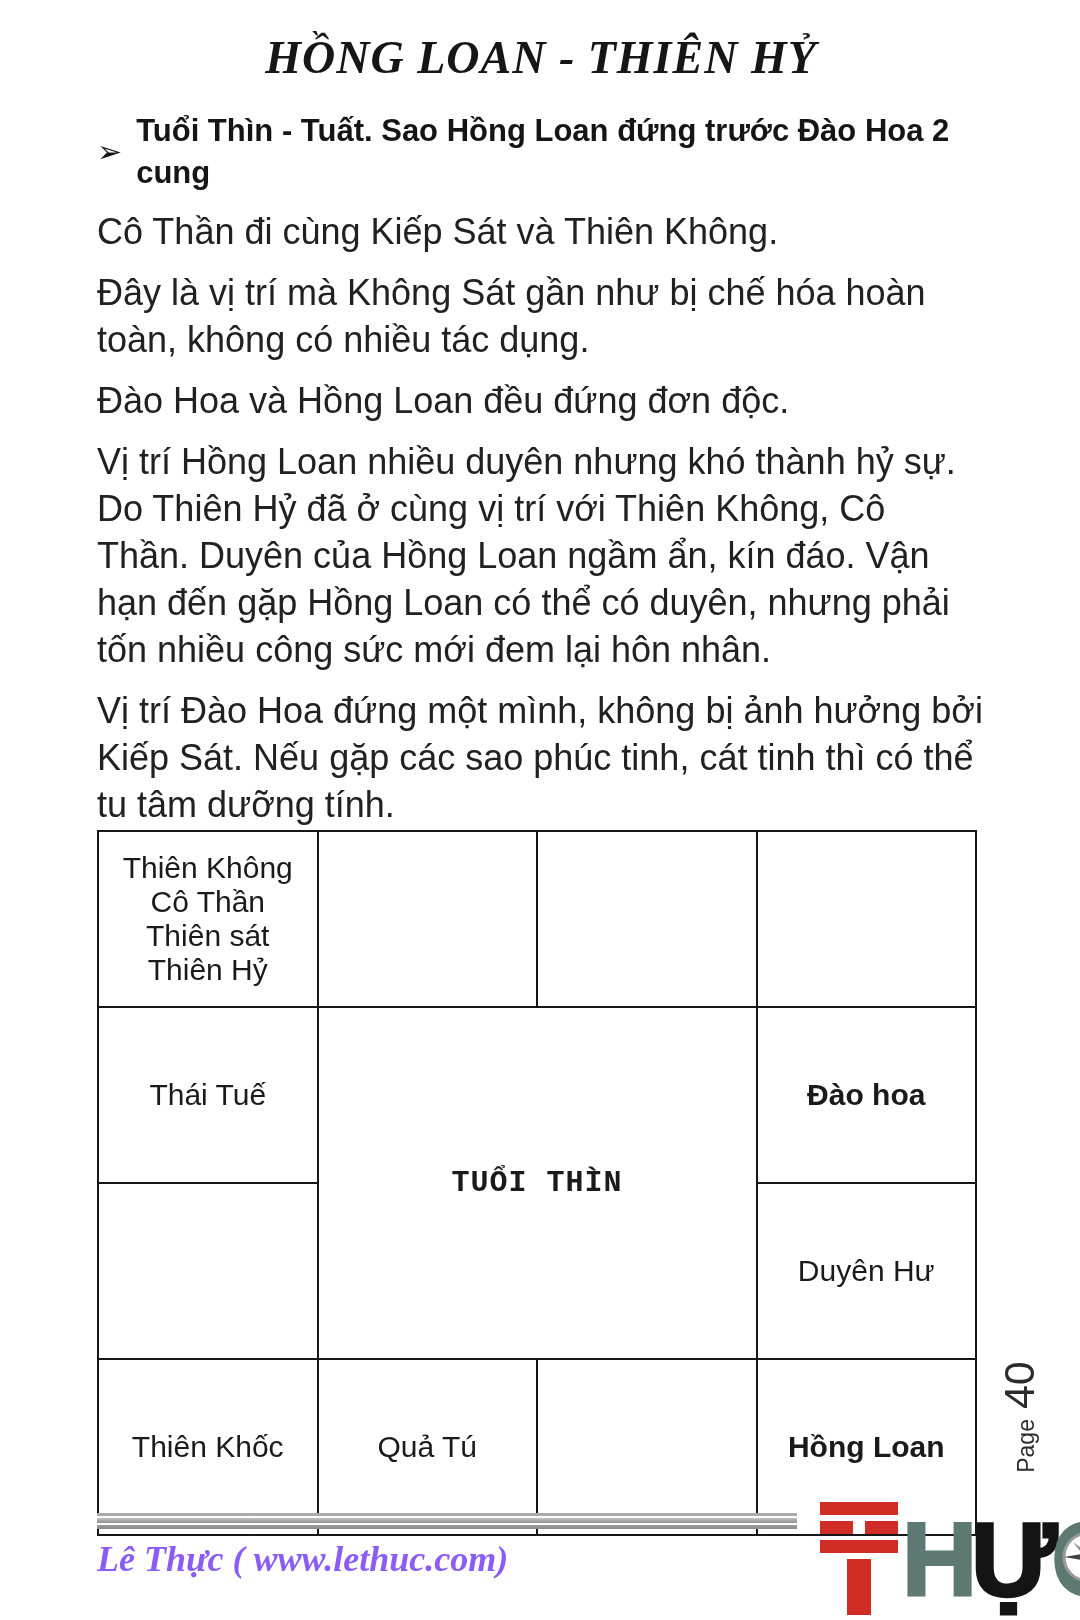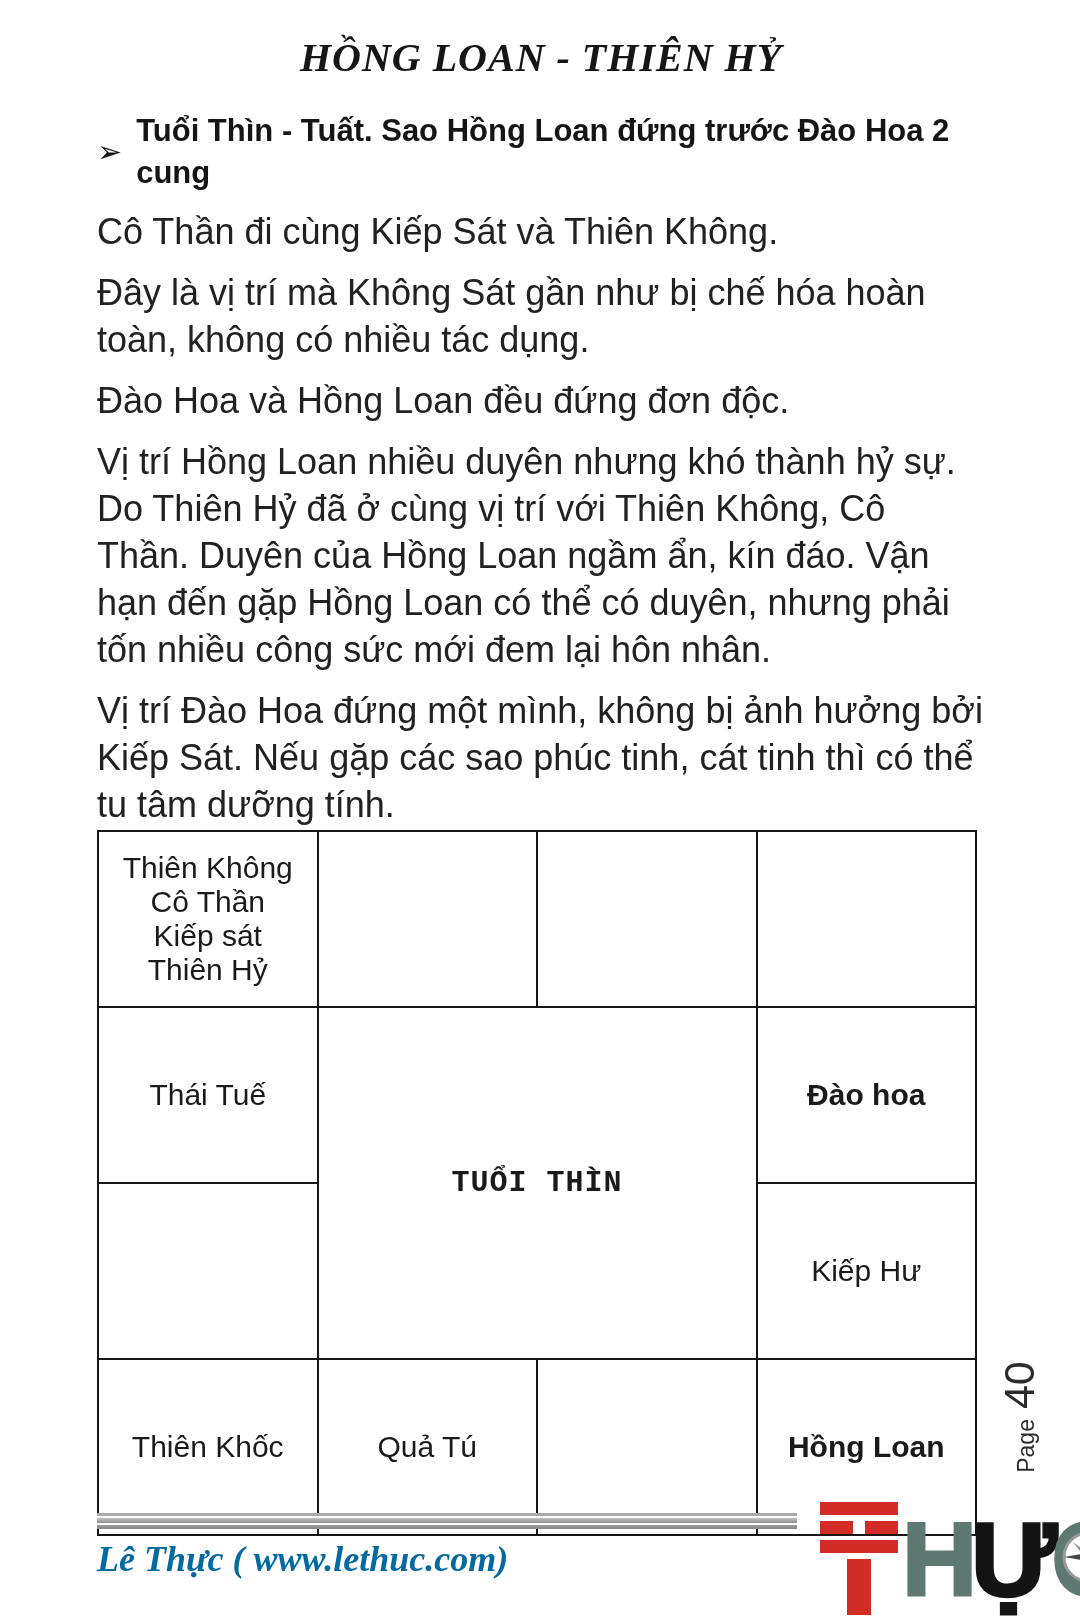--- a/index.html
+++ b/index.html
@@ -11,21 +11,21 @@
     font-family:"Liberation Sans",sans-serif;
     color:#1d1d1d;
     box-sizing:border-box;
     padding:32px 95px 0 97px;
   }
   .doc-title{
     margin:0;
     font-family:"Liberation Serif",serif;
     font-style:italic;
     font-weight:bold;
-    font-size:40px;
+    font-size:46px;
     line-height:52px;
     text-align:center;
     color:#161616;
     letter-spacing:1px;
   }
   .heading{
     margin-top:26px;
     font-weight:bold;
     font-size:31px;
     line-height:42px;
@@ -96,21 +96,21 @@
       #fdfdfd 10px,#fdfdfd 12px,
       #9b9b9b 12px,#8a8a8a 16px);
   }
   .credit{
     position:absolute;
     left:97px;top:1538px;
     font-family:"Liberation Serif",serif;
     font-style:italic;
     font-weight:bold;
     font-size:36px;
-    color:#0369a1;
+    color:#8b5cf6;
   }
   
   .logo{
     position:absolute;
     left:820px;top:1502px;
     display:flex;
     align-items:flex-start;
   }
   .logo-t{width:78px;margin-right:4px;}
   .logo-t .bar{height:13px;background:#d22c26;margin-bottom:6px;}
@@ -153,35 +153,35 @@
     <p>Vị trí Hồng Loan nhiều duyên nhưng khó thành hỷ sự. Do Thiên Hỷ đã ở cùng vị trí với Thiên Không, Cô Thần. Duyên của Hồng Loan ngầm ẩn, kín đáo. Vận hạn đến gặp Hồng Loan có thể có duyên, nhưng phải tốn nhiều công sức mới đem lại hôn nhân.</p>
     <p>Vị trí Đào Hoa đứng một mình, không bị ảnh hưởng bởi Kiếp Sát. Nếu gặp các sao phúc tinh, cát tinh thì có thể tu tâm dưỡng tính.</p>
   </div>
 
   <table class="palace-grid">
     <tbody>
         <tr>
       <td class="star-stack">
         <div>Thiên Không</div>
         <div>Cô Thần</div>
-        <div>Kiếp sát</div>
+        <div>Thiên sát</div>
         <div>Thiên Hỷ</div>
       </td>
       <td></td>
       <td></td>
       <td></td>
     </tr>
     <tr>
       <td>Thái Tuế</td>
       <td class="center-cell" colspan="2" rowspan="2">TUỔI THÌN</td>
       <td class="bold-cell">Đào hoa</td>
     </tr>
     <tr>
       <td></td>
-      <td>Kiếp Hư</td>
+      <td>Duyên Hư</td>
     </tr>
     <tr>
       <td>Thiên Khốc</td>
       <td>Quả Tú</td>
       <td></td>
       <td class="bold-cell">Hồng Loan</td>
     </tr>
   </tbody>
     </table>
 

